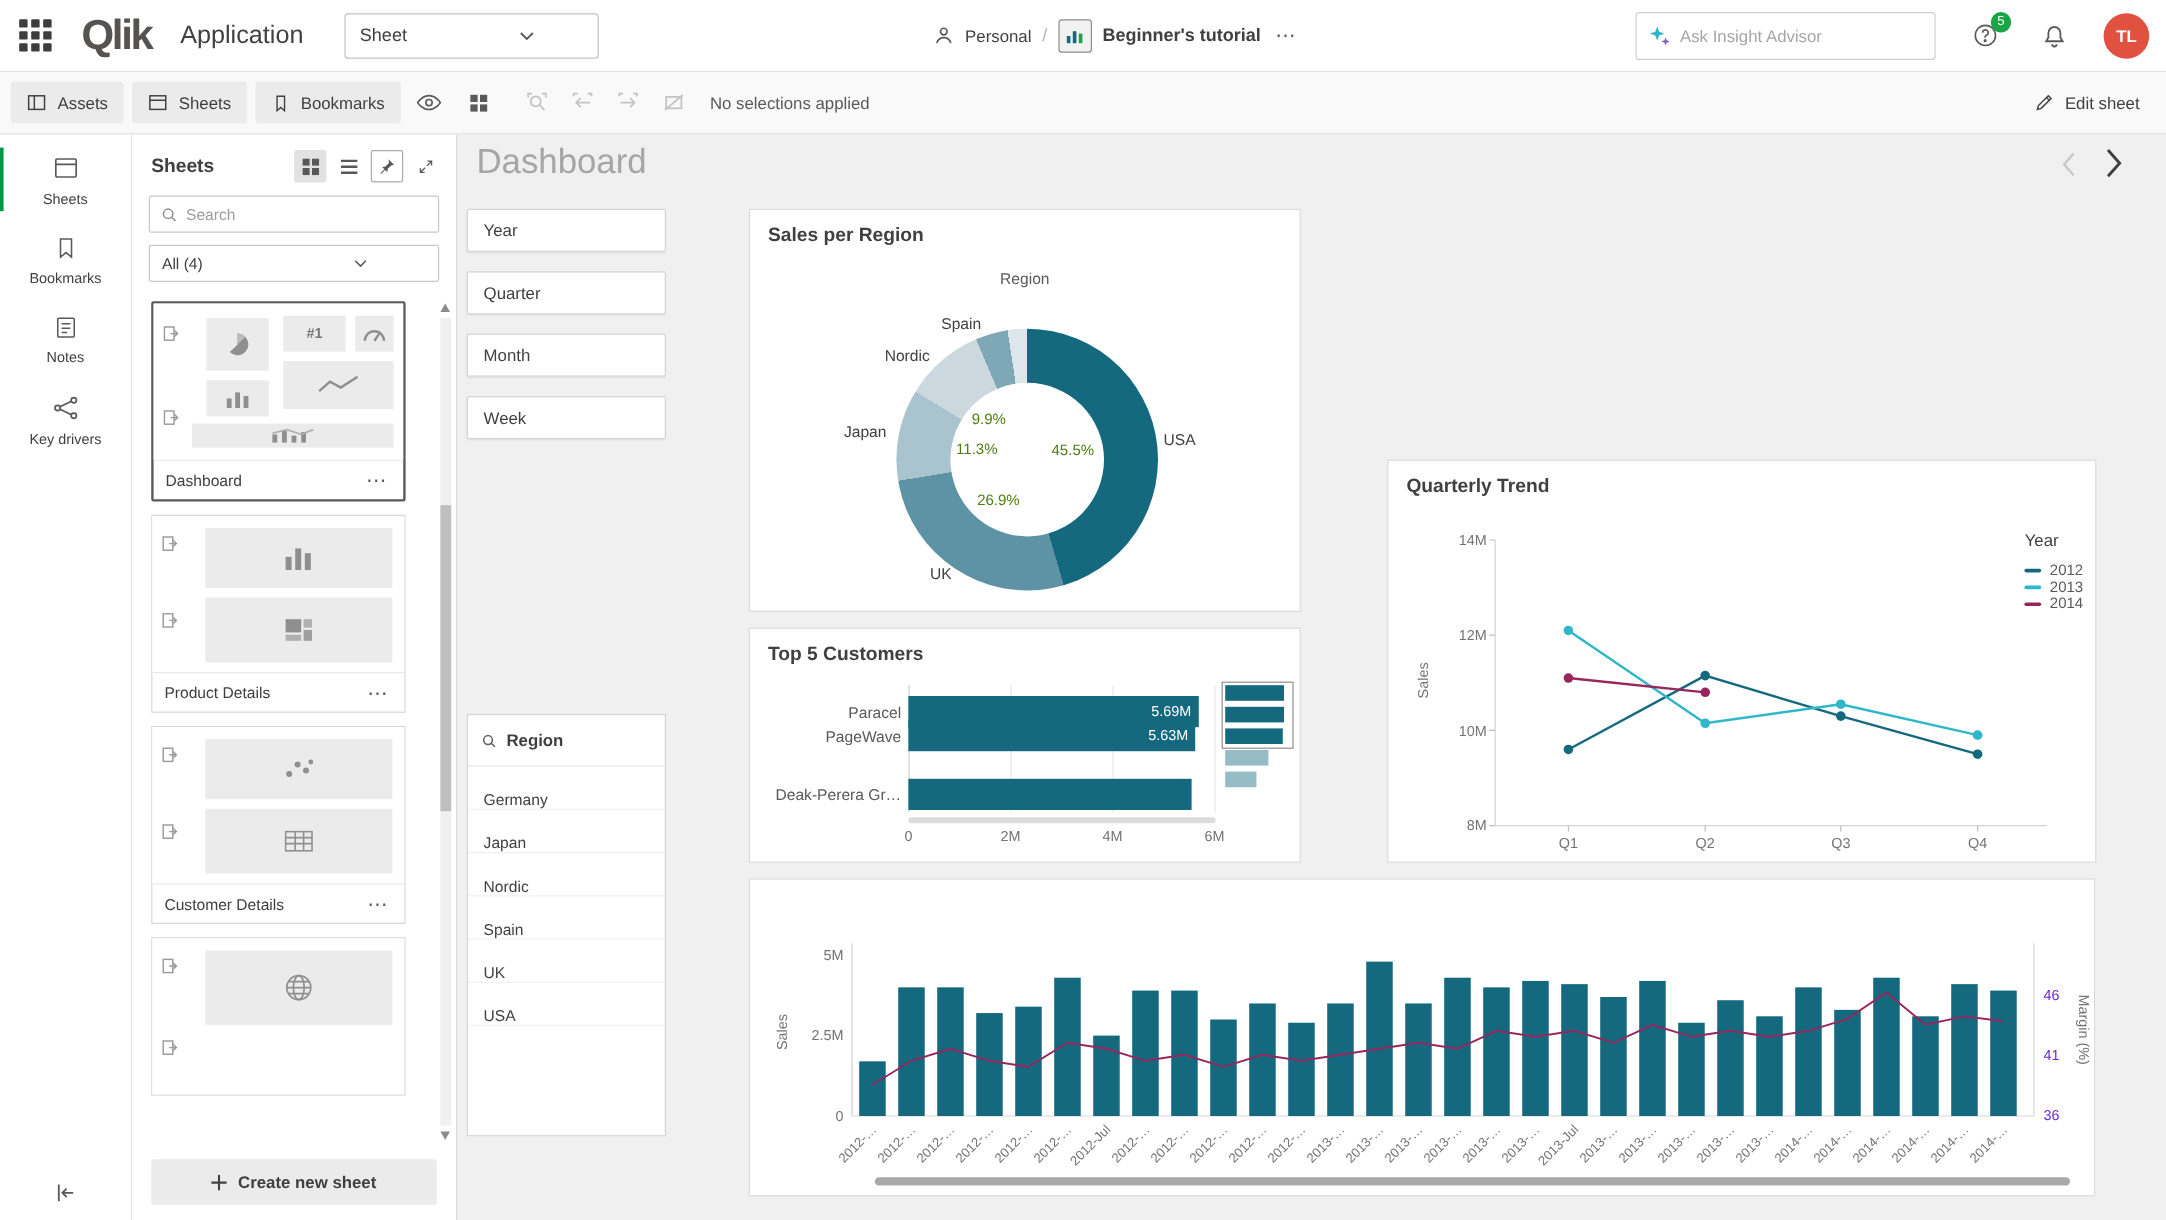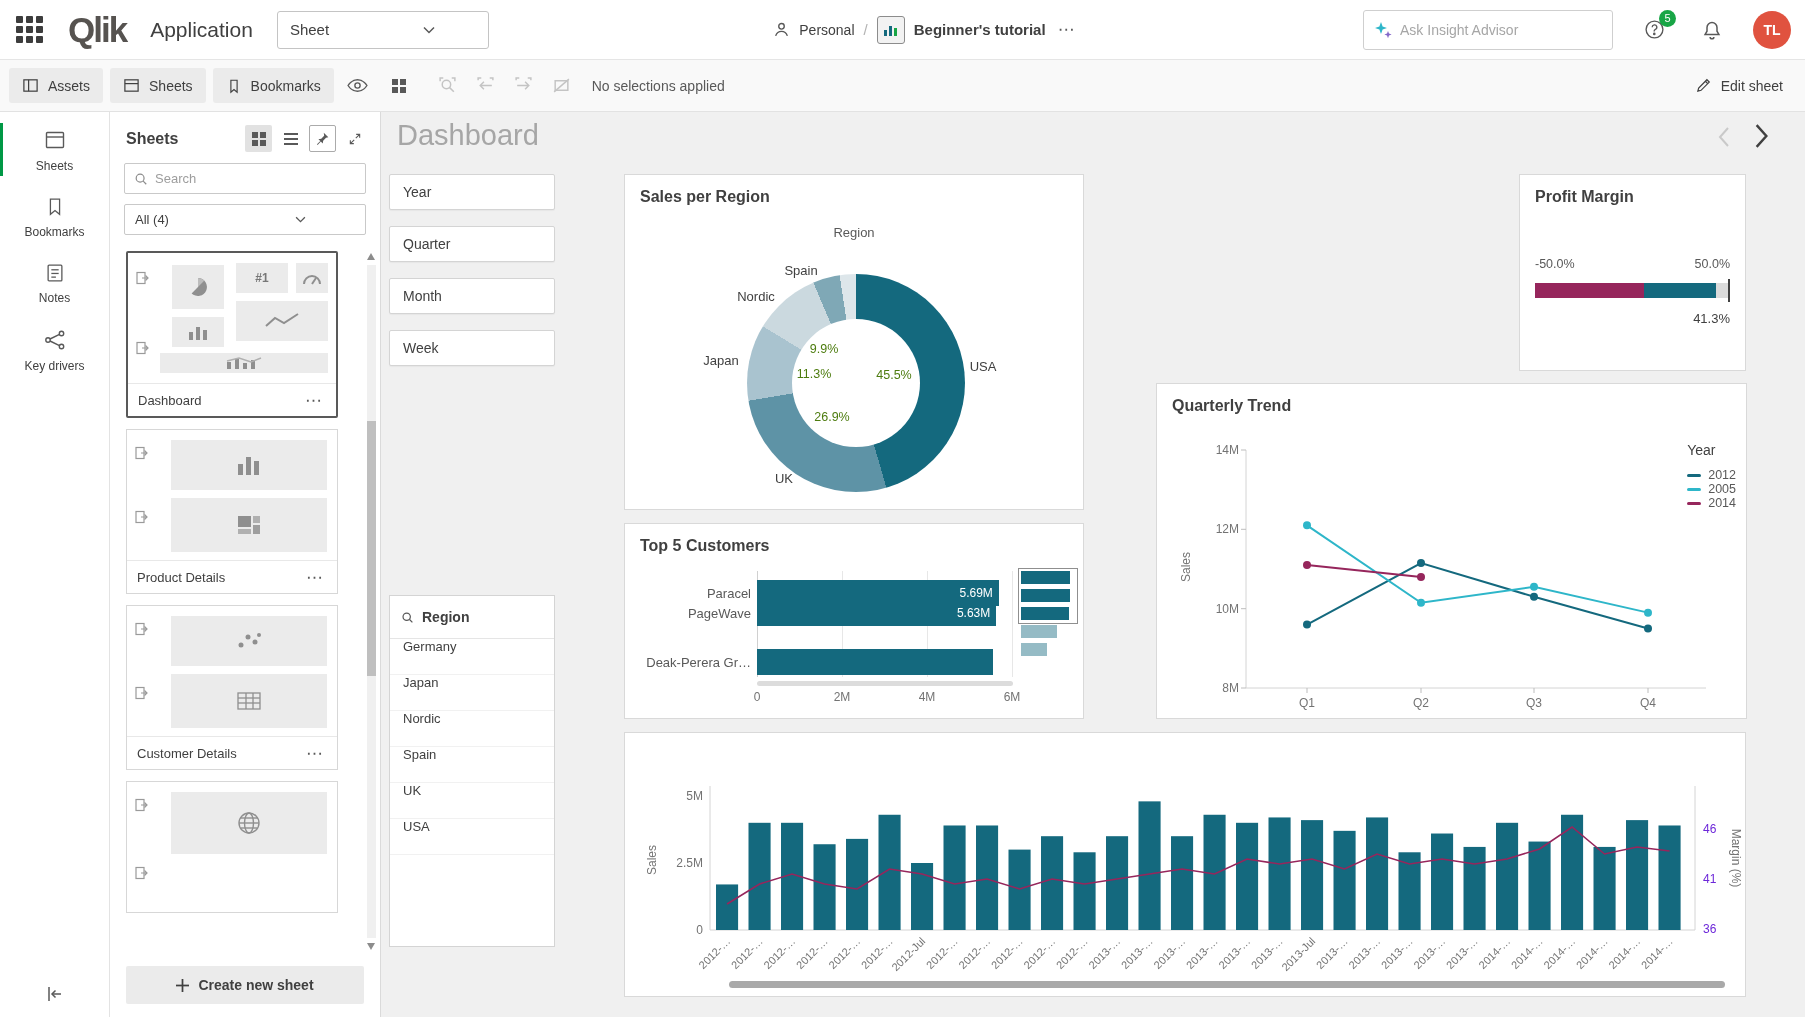--- a/index.html
+++ b/index.html
@@ -7,21 +7,21 @@
 body{font-family:"Liberation Sans",sans-serif;color:#404040;background:#fff;overflow:hidden;position:relative;font-size:14px}
 svg{display:block}
 .ic{display:inline-flex;align-items:center;justify-content:center;flex:0 0 auto}
 
 
 #topbar{position:absolute;top:0;left:0;right:0;height:60px;background:#fff;border-bottom:1px solid #e5e5e5;display:flex;align-items:center;padding:0 14px;gap:24px;z-index:10}
 #launcher{width:30px;height:30px;display:grid;grid-template-columns:repeat(3,7px);grid-auto-rows:7px;gap:3px;place-content:center;cursor:pointer}
 #launcher b{background:#3d3d3d;border-radius:1px}
 #logo{font-size:35px;font-weight:bold;color:#565350;letter-spacing:-2px;line-height:1;cursor:pointer}
 #app-label{font-size:21px;color:#404040}
-#sheet-select{width:212px;height:38px;border:1px solid #c4c4c4;border-radius:3px;display:flex;align-items:center;padding:0 12px;font-size:15px;cursor:pointer;}
+#sheet-select{width:212px;height:38px;border:1px solid #c4c4c4;border-radius:3px;display:flex;align-items:center;padding:0 12px;font-size:15px;cursor:pointer;margin-left:10px}
 #sheet-select span{flex:1}
 .spacer{flex:1}
 #tb-center{display:flex;align-items:center;gap:9px}
 .dim-text{color:#404040;font-size:14px;cursor:pointer}
 #bc-sep{color:#b3b3b3;font-size:15px}
 #app-thumb{width:28px;height:28px;border:1px solid #8c8c8c;border-radius:3px;background:#f2f2f2;display:flex;align-items:center;justify-content:center;cursor:pointer}
 #app-title{font-size:15px;font-weight:bold;cursor:pointer}
 .more-dots{font-size:17px;letter-spacing:1px;color:#595959;cursor:pointer;padding:0 3px}
 #insight{width:250px;height:40px;border:1px solid #cfcfcf;border-radius:3px;display:flex;align-items:center;gap:8px;padding:0 10px;background:#fff}
 #insight input{flex:1;border:0;outline:0;font:inherit;font-size:14px;color:#404040;min-width:0}
@@ -74,21 +74,21 @@
 #create-btn{margin:10px 16px 13px;height:38px;background:#ebebeb;border-radius:2px;display:flex;align-items:center;justify-content:center;gap:9px;font-size:14px;font-weight:bold;cursor:pointer}
 
 
 #main{position:absolute;top:112px;left:381px;right:0;bottom:0;background:#f0f0f0;overflow:hidden}
 #main-title{position:absolute;left:16px;top:7px;font-size:29px;color:#a6a6a6}
 #nav-prev{position:absolute;left:1336px;top:14px;cursor:default}
 #nav-next{position:absolute;left:1372px;top:10px;cursor:pointer}
 .filter-btn{position:absolute;left:8px;width:166px;height:36px;background:#fff;border:1px solid #d4d4d4;border-radius:2px;display:flex;align-items:center;padding:0 13px;font-size:14px;cursor:pointer;box-shadow:0 1px 1px rgba(0,0,0,.04)}
 #listbox{position:absolute;left:8px;top:483px;width:166px;height:352px;background:#fff;border:1px solid #d4d4d4}
 #listbox-head{height:43px;display:flex;align-items:center;gap:8px;padding:0 11px;border-bottom:1px solid #e5e5e5;font-size:14px;font-weight:bold}
-.lb-row{height:36px;display:flex;align-items:flex-start;padding:0 13px;font-size:13px;border-bottom:1px solid #f1f1f1;cursor:pointer}
+.lb-row{height:36px;display:flex;align-items:flex-end;padding:0 13px;font-size:13px;border-bottom:1px solid #f1f1f1;cursor:pointer}
 .card{position:absolute;background:#fff;border:1px solid #d9d9d9}
 .card h3{font-size:16px;font-weight:bold;color:#404040;padding:13px 15px 0;position:relative;z-index:2}
 #hscroll{position:absolute;left:348px;top:869px;width:996px;height:7px;background:#a9a9a9;border-radius:4px;z-index:5;cursor:pointer}
 
 
 #card-pie{left:243px;top:62px;width:460px;height:336px}
 #donut{position:absolute;left:122px;top:99px;width:218px;height:218px;border-radius:50%;cursor:pointer}
 #donut::after{content:"";position:absolute;left:45px;top:45px;width:128px;height:128px;border-radius:50%;background:#fff}
 #pie-legend{position:absolute;top:50px;left:0;width:100%;text-align:center;font-size:13px;color:#595959}
 .pie-lab{position:absolute;transform:translate(-50%,-50%);font-size:13px;color:#404040;white-space:nowrap;z-index:2}
@@ -676,32 +676,20 @@
           <div class="mm-bar" style="width: 48.7933px;"></div>
           <div class="mm-bar" style="width: 48.1px;"></div>
           <div class="mm-bar" style="width: 35.5333px; opacity: 0.45;"></div>
           <div class="mm-bar" style="width: 26px; opacity: 0.45;"></div>
         </div>
       <div id="mm-view"></div>
     </div>
   </div>
 
 
-  <div class="card" id="card-gauge">
-    <h3>Profit Margin</h3>
-    <span class="g-lab left">-50.0%</span>
-    <span class="g-lab right">50.0%</span>
-    <div id="gauge-bar">
-        <b style="width: 56%; background: rgb(150, 38, 92);"></b>
-        <b style="width: 37%; background: rgb(20, 105, 126);"></b>
-        <b style="width: 7%; background: rgb(219, 219, 219);"></b>
-      </div>
-    <div id="gauge-tick"></div>
-    <span id="gauge-val">41.3%</span>
-  </div>
 
   <div class="card" id="card-qt">
     <svg id="qt-svg" width="591" height="336">
         <line x1="89" y1="66" x2="89" y2="304" stroke="#d4d4d4"></line>
         <line x1="89" y1="304" x2="549" y2="304" stroke="#d4d4d4"></line>
         <line x1="84" y1="66" x2="89" y2="66" stroke="#bdbdbd"></line>
         <line x1="84" y1="145.3" x2="89" y2="145.3" stroke="#bdbdbd"></line>
         <line x1="84" y1="224.7" x2="89" y2="224.7" stroke="#bdbdbd"></line>
         <line x1="84" y1="304" x2="89" y2="304" stroke="#bdbdbd"></line>
         <line x1="150" y1="304" x2="150" y2="309" stroke="#bdbdbd"></line>
@@ -734,21 +722,21 @@
     <div class="qt-xtick" style="left:491px">Q4</div>
     <div id="qt-legend">
       <div id="qt-legend-title">Year</div>
       <div id="qt-legend-items">
           <div class="lg-item">
             <b style="background: rgb(20, 105, 126);"></b>
             <span>2012</span>
           </div>
           <div class="lg-item">
             <b style="background: rgb(46, 182, 201);"></b>
-            <span>2005</span>
+            <span>2013</span>
           </div>
           <div class="lg-item">
             <b style="background: rgb(150, 38, 92);"></b>
             <span>2014</span>
           </div>
         </div>
     </div>
   </div>
 
   <div class="card" id="card-st">

